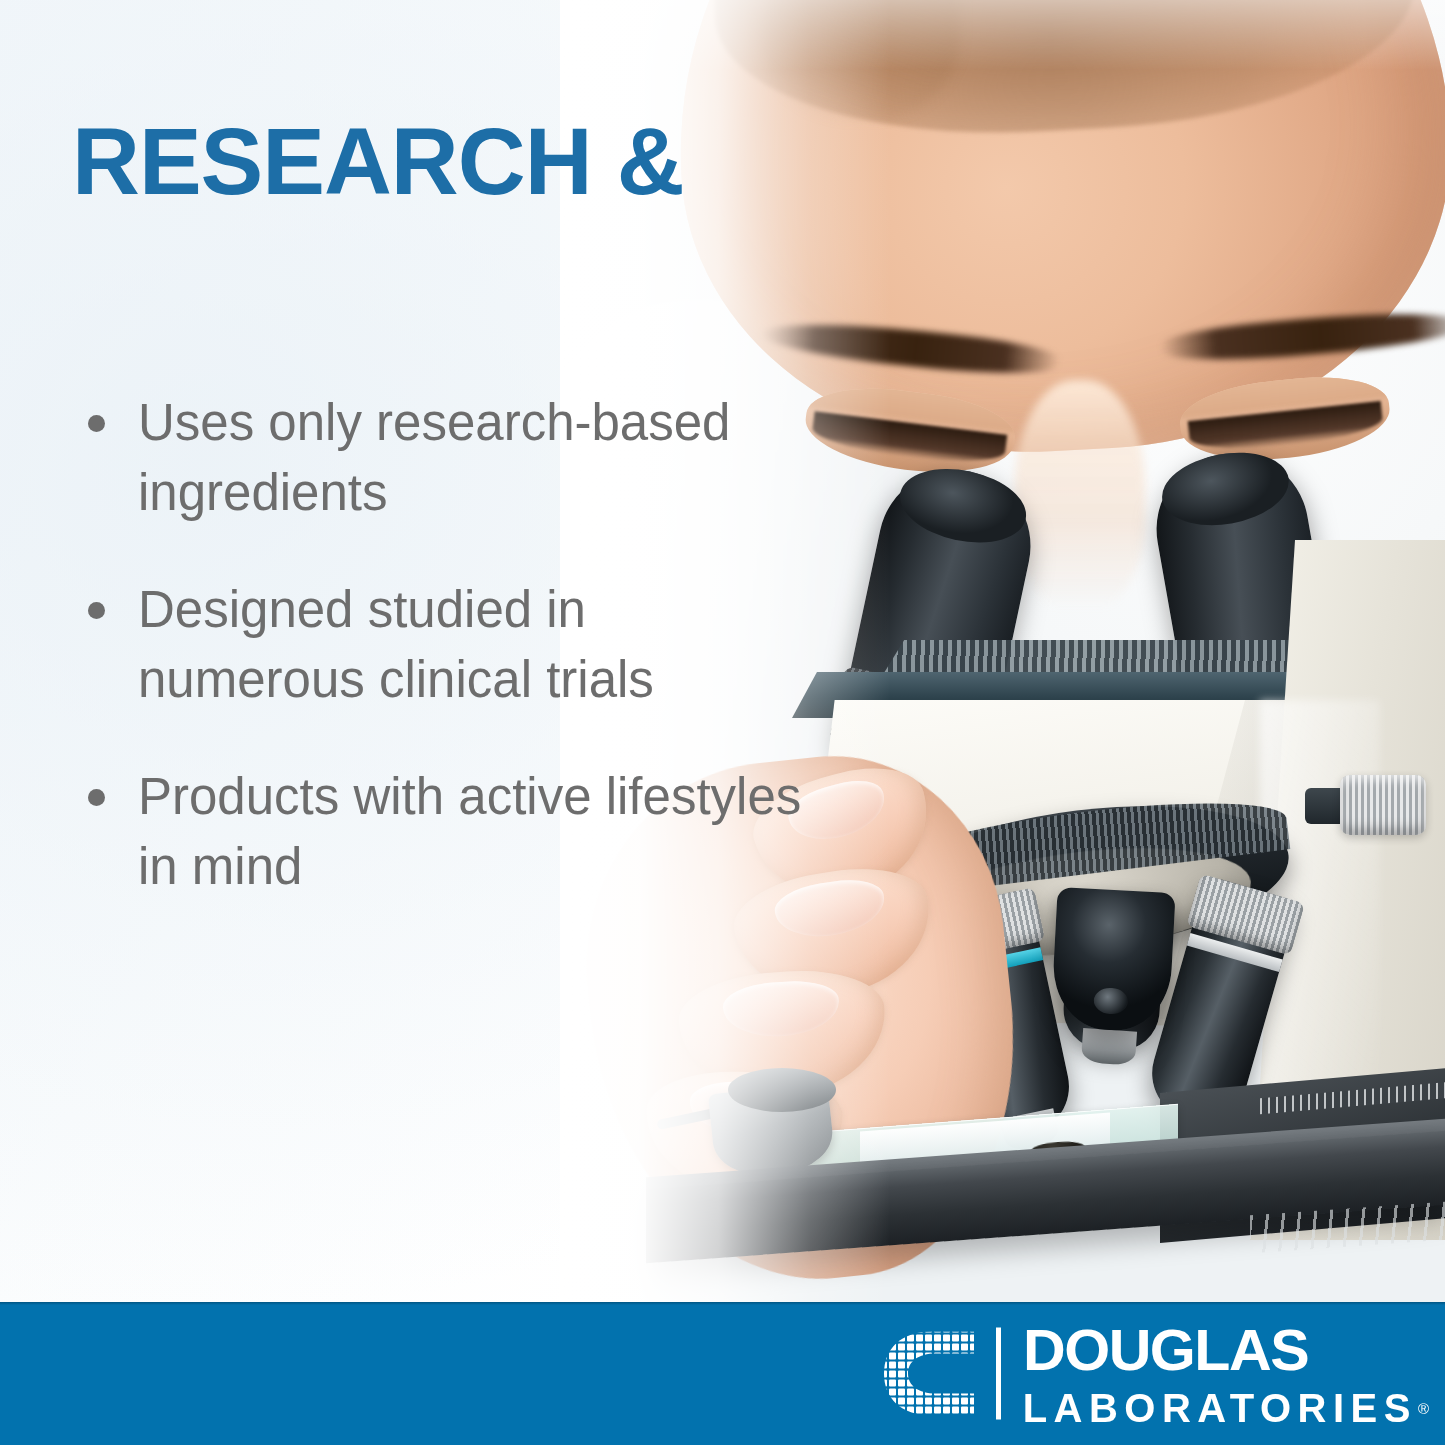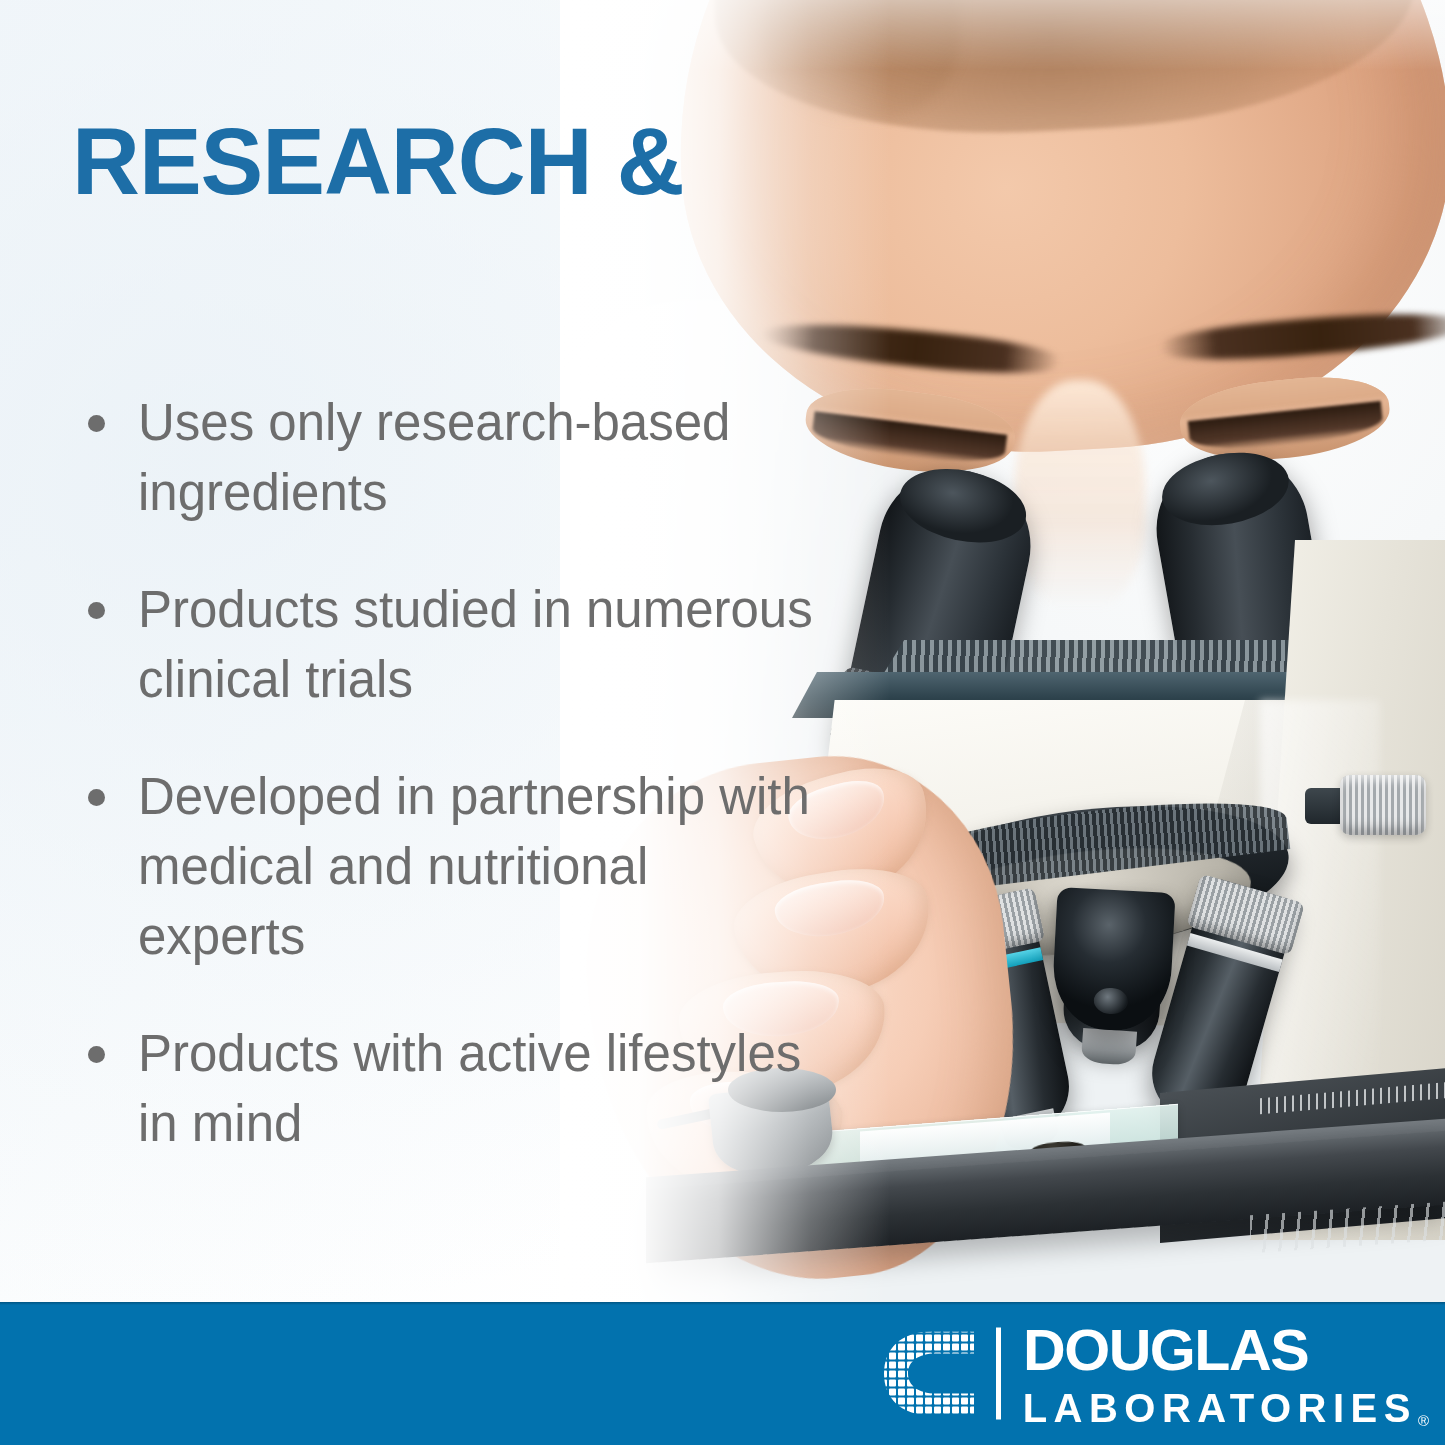--- a/index.html
+++ b/index.html
@@ -421,21 +421,21 @@
   }
   .logo-words{ display:flex; flex-direction:column; justify-content:center; }
   .logo-douglas{
     font-size:58px; font-weight:700;
     color:#ffffff; line-height:1;
     letter-spacing:-1.5px;
     transform:scaleX(1.02);
     transform-origin:left center;
   }
   .logo-labs{
-    display:flex; align-items:flex-end;
+    display:flex; align-items:center;
     margin-top:9px;
   }
   .logo-labs-text{
     font-size:40px; font-weight:700;
     color:#ffffff; line-height:1;
     letter-spacing:6.5px;
   }
   .logo-reg{
     font-size:15px; color:#ffffff;
     line-height:1; margin-top:2px; margin-left:1px;
@@ -556,25 +556,21 @@
       <span class="line">RESEARCH &amp;</span>
     </h1>
 
     <ul class="bullets" style="list-style:none;">
       <li class="bullet">
         <span class="dot"></span>
         <span class="txt">Uses only research-based ingredients</span>
       </li>
       <li class="bullet">
         <span class="dot"></span>
-        <span class="txt">Products studied in numerous clinical trials</span>
-      </li>
-      <li class="bullet">
-        <span class="dot"></span>
-        <span class="txt">Developed in partnership with medical and nutritional experts</span>
+        <span class="txt">Designed studied in numerous clinical trials</span>
       </li>
       <li class="bullet">
         <span class="dot"></span>
         <span class="txt">Products with active lifestyles in mind</span>
       </li>
     </ul>
 
   </div>
 
   <div class="footer">

